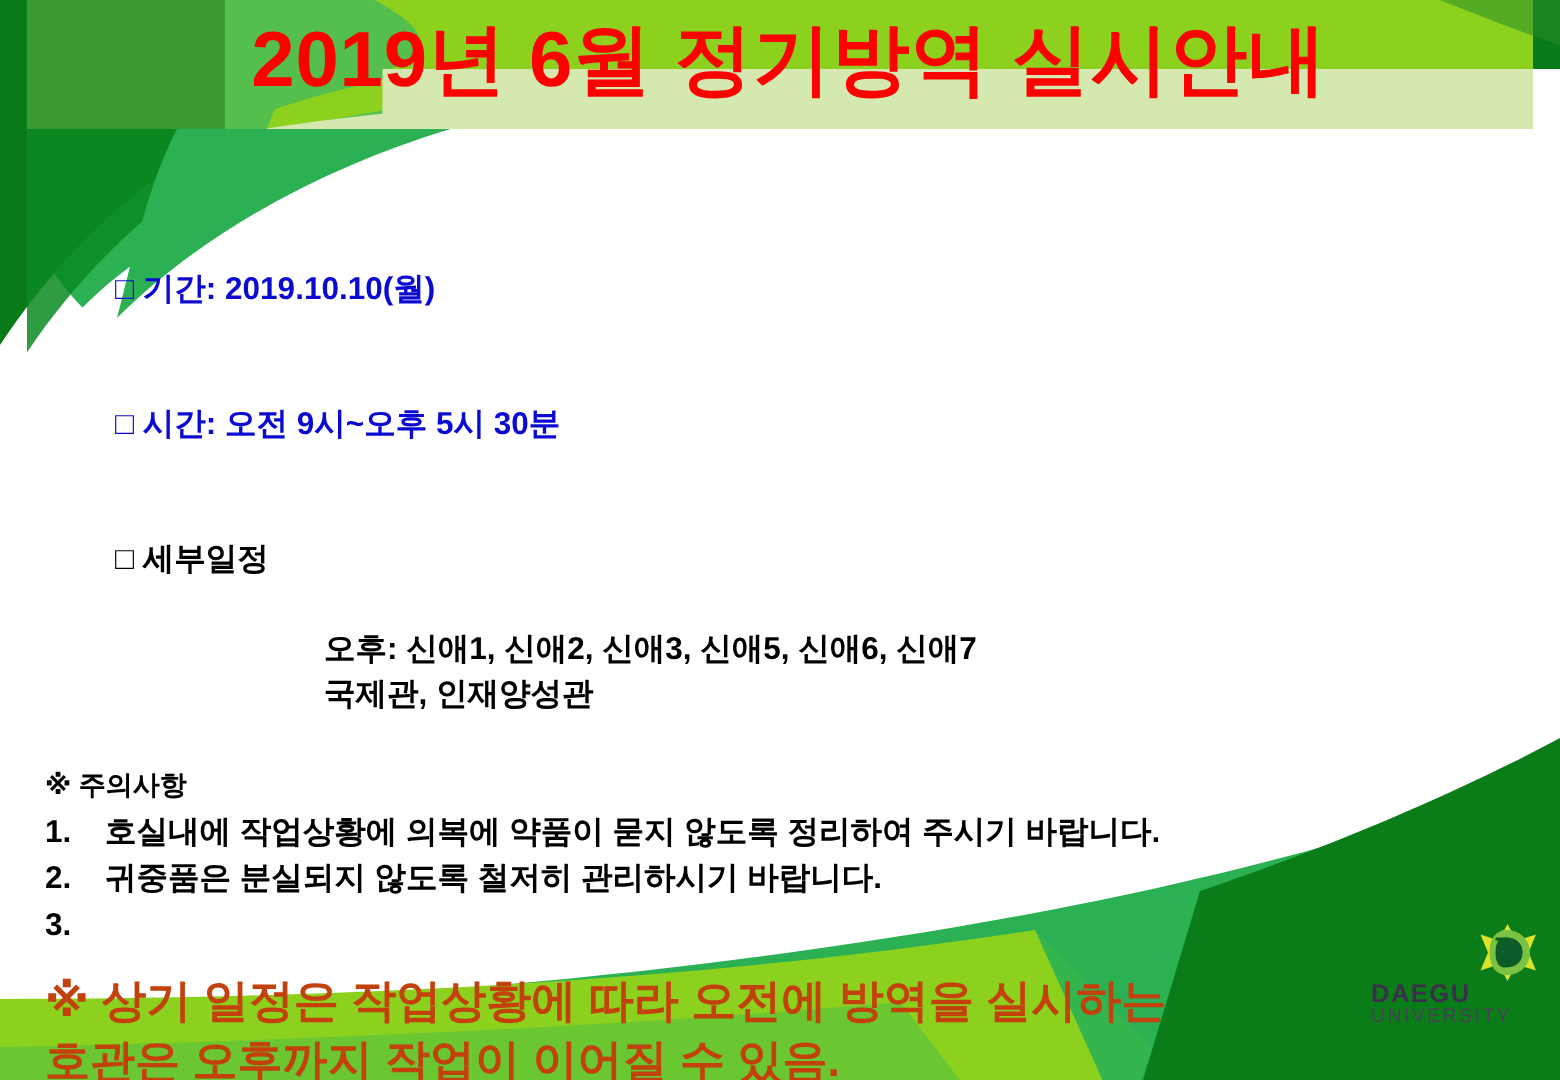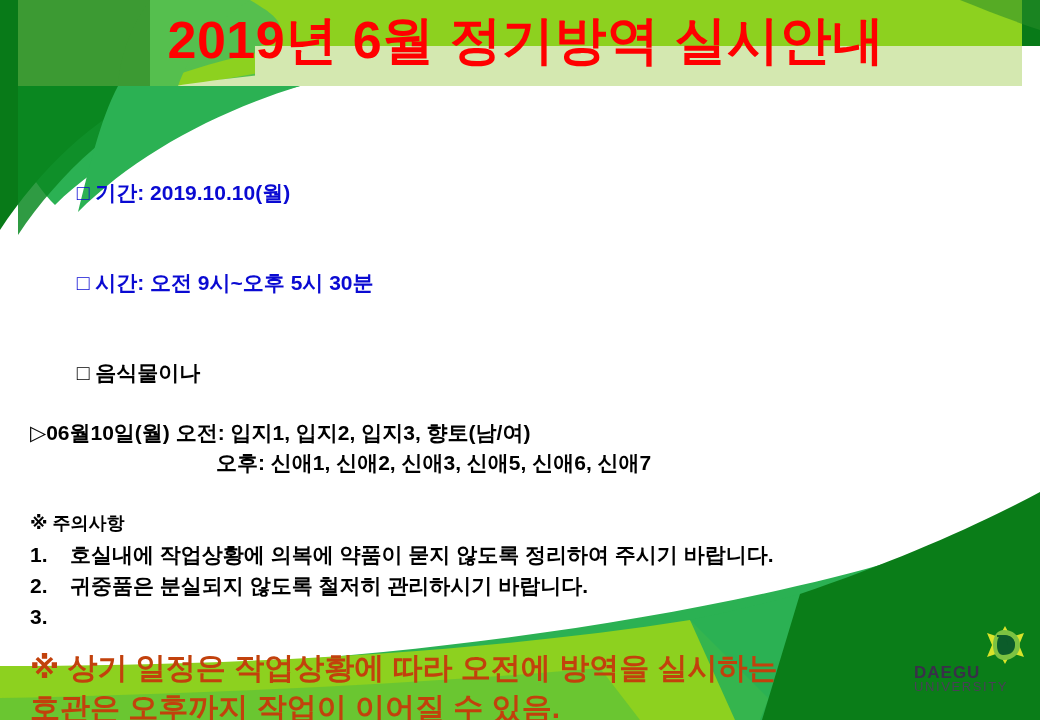--- a/index.html
+++ b/index.html
@@ -116,21 +116,21 @@
     font-weight: bold;
     color: #c2410c;
     line-height: 40px;
     white-space: pre;
   }
 
   
   #logo {
     position: absolute;
     right: 14px;
-    bottom: 26px;
+    bottom: 36px;
     width: 112px;
     height: 70px;
     z-index: 4;
   }
   #logo-wordmark {
     position: absolute;
     left: 0;
     bottom: 2px;
     width: 92px;
     text-align: left;
@@ -210,27 +210,27 @@
   <div id="body-block">
 
     <div id="info-block">
       <div class="line blue">
         <span class="bullet-sq">□</span><span> 기간: 2019.10.10(월)</span>
       </div>
       <div class="line blue">
         <span class="bullet-sq">□</span><span> 시간: 오전 9시~오후 5시 30분</span>
       </div>
       <div class="line black">
-        <span class="bullet-sq">□</span><span> 음식물이나</span>
+        <span class="bullet-sq">□</span><span> 세부일정</span>
       </div>
     </div>
 
     <div id="schedule-block">
-      <div class="sched-line">▷06월10일(월) 오전: 입지1, 입지2, 입지3, 향토(남/여)</div>
       <div class="sched-line indent-sched">오후: 신애1, 신애2, 신애3, 신애5, 신애6, 신애7</div>
+      <div class="sched-line indent-sched">국제관, 인재양성관</div>
     </div>
 
     <div id="notice-block">
       <div class="notice-head">※ 주의사항</div>
       <div class="notice-item">
         <span class="notice-num">1.</span>
         <span>호실내에 작업상황에 의복에 약품이 묻지 않도록 정리하여 주시기 바랍니다.</span>
       </div>
       <div class="notice-item">
         <span class="notice-num">2.</span>

